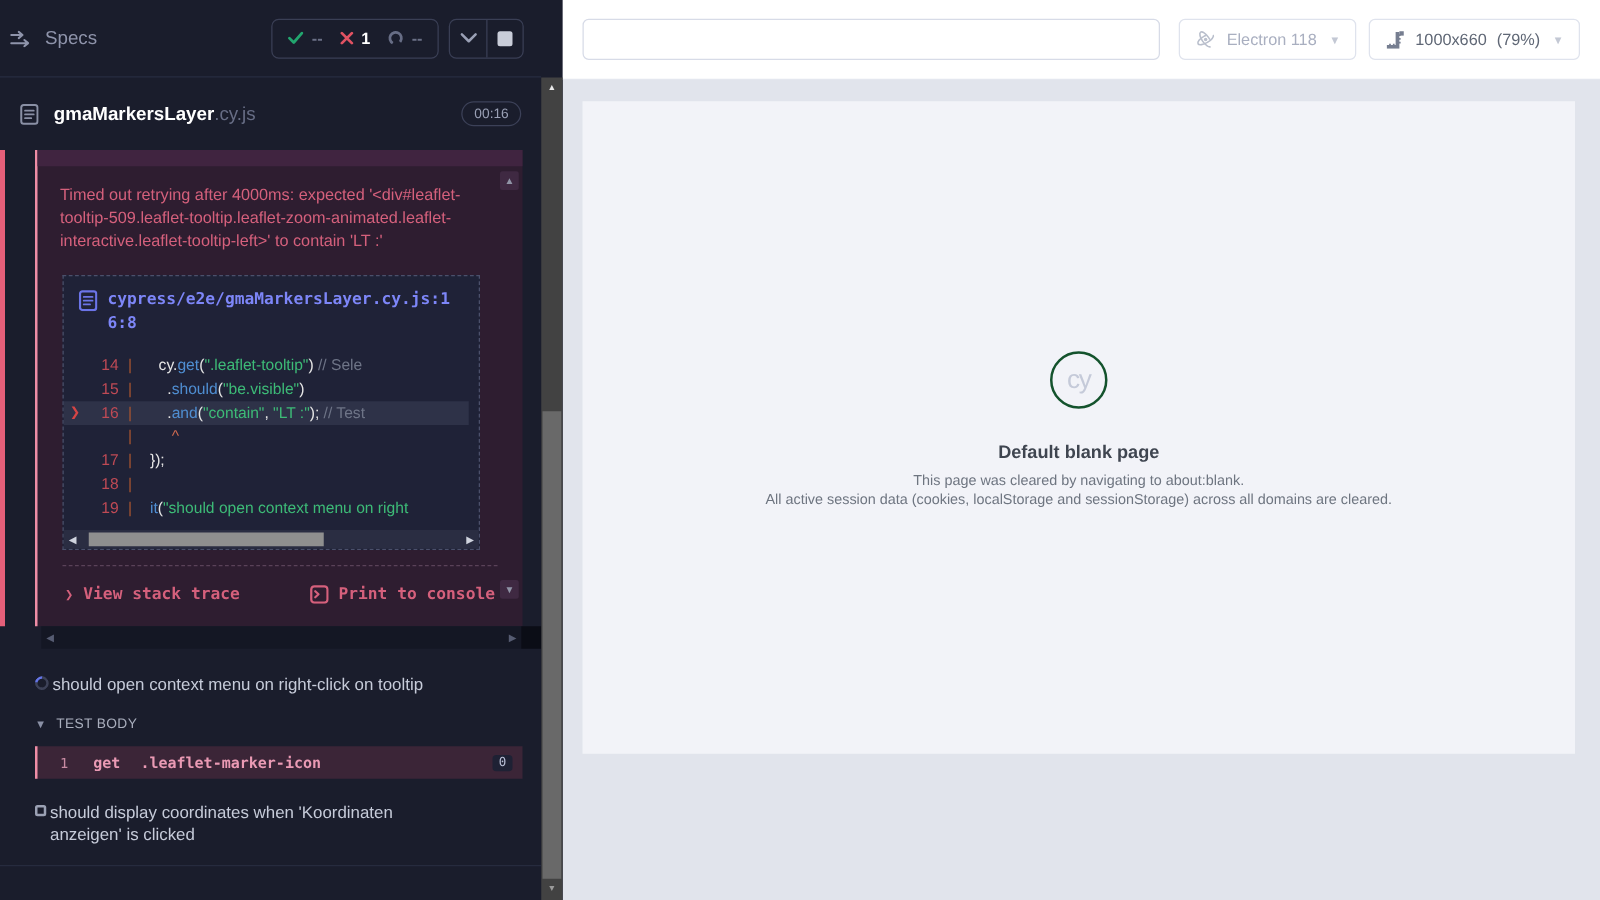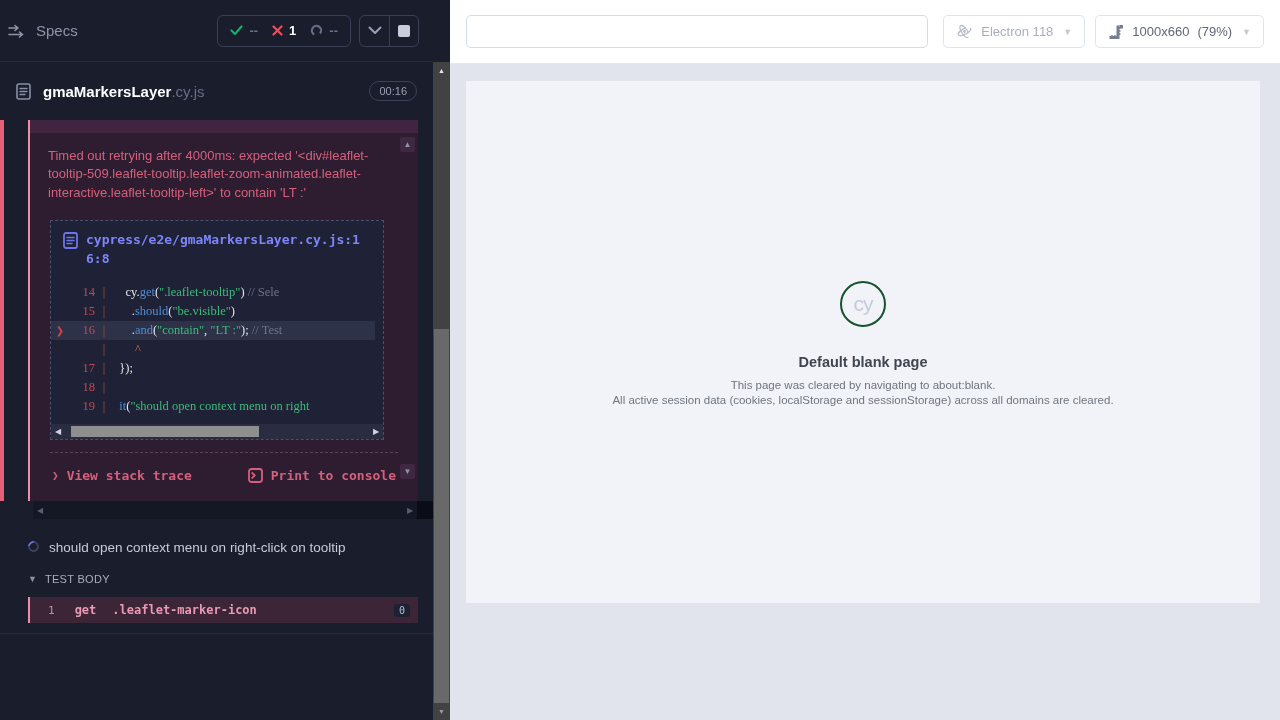--- a/index.html
+++ b/index.html
@@ -31,21 +31,21 @@
   .fail-bar { position:absolute; left:0; top:0; bottom:18px; width:4px; background:#e55f79; }
   .error-card { position:relative; margin:0 15px 0 28px; background:#2e1d30; border-left:2px solid #ee8da6; }
   .error-band { height:13px; background:#402440; }
   .error-msg { padding:14px 30px 10px 18px; color:#d5607c; font-size:13px; line-height:1.42; word-break:break-word; }
   .scroll-arrow { position:absolute; right:3px; width:15px; height:15px; display:flex; align-items:center; justify-content:center; background:#3f2942; color:#9094a6; font-size:8px; border-radius:2px; }
   .scroll-arrow.up { top:17px; }
   .scroll-arrow.down { bottom:22px; }
 
   .code-frame { margin:8px 34px 12px 20px; background:#1f2237; border:1px dashed #4b506b; }
   .cf-header { display:flex; align-items:flex-start; gap:8px; padding:10px 12px 8px 12px; font-family:"DejaVu Sans Mono", monospace; font-size:13px; font-weight:bold; color:#7d86f8; word-break:break-all; line-height:1.45; }
-  .cf-code { padding:6px 8px 4px 0; font-family:Liberation Serif, serif; font-size:12.5px; }
+  .cf-code { padding:6px 8px 4px 0; font-family:Liberation Sans, sans-serif; font-size:12.5px; }
   .crow { display:flex; height:19px; line-height:19px; white-space:pre; overflow:hidden; }
   .crow.hl { background:#2e3248; }
   .cmark { width:18px; text-align:center; color:#d64545; font-size:10px; flex:0 0 18px; }
   .cnum { width:26px; text-align:right; color:#bf4a55; flex:0 0 26px; }
   .cpipe { width:18px; text-align:center; color:#a8542f; flex:0 0 18px; }
   .ccode { color:#c5cad8; flex:1; overflow:hidden; }
   .tk-pl { color:#e5e5e5; }
   .tk-fn { color:#4f8ed2; }
   .tk-str { color:#3dbb77; }
   .tk-com { color:#6e7487; }
@@ -60,21 +60,21 @@
   .err-action { display:flex; align-items:center; gap:8px; cursor:pointer; }
   .chev-r { font-size:11px; }
 
   .err-hscroll { margin:0 0 0 33px; height:18px; background:#141724; display:flex; align-items:center; position:relative; width:384px; }
   .err-hs-arrow { width:14px; color:#565c72; font-size:8px; text-align:center; }
   .err-hs-spacer { flex:1; }
   .err-corner { position:absolute; right:-17px; top:0; width:17px; height:18px; background:#0b0d16; }
 
   
   .test-list { padding-top:12px; }
-  .test-row { display:flex; align-items:flex-start; gap:10px; padding:8px 60px 8px 28px; color:#c6cbd9; font-size:13.5px; line-height:1.35; }
+  .test-row { display:flex; align-items:flex-start; gap:3px; padding:8px 60px 8px 28px; color:#c6cbd9; font-size:13.5px; line-height:1.35; }
   .spinner { margin-top:2px; width:11px; height:11px; border-radius:50%; border:2px solid #3d4258; border-top-color:#6575e6; transform:rotate(-40deg); flex:0 0 11px; }
   .sq-icon { margin-top:3px; width:9px; height:9px; border:2px solid #9ba1b4; border-radius:2px; flex:0 0 9px; }
   .tb-row { display:flex; align-items:center; gap:8px; padding:8px 16px 8px 28px; }
   .tb-chev { color:#8a90a5; font-size:9px; }
   .tb-label { color:#a9aebd; font-size:11px; letter-spacing:.3px; }
   .cmd-row { margin:4px 15px 10px 28px; background:#3b2537; border-left:2px solid #ee8da6; height:26px; display:flex; align-items:center; font-family:"DejaVu Sans Mono", monospace; }
   .cmd-num { color:#c98ba3; font-size:11px; margin-left:18px; }
   .cmd-name { color:#ea9ab4; font-size:12px; font-weight:bold; margin-left:20px; }
   .cmd-msg { color:#ea9ab4; font-size:12px; font-weight:bold; margin-left:16px; }
   .cmd-count { margin-left:auto; margin-right:8px; background:#1e2134; border-radius:3px; padding:1px 5px; color:#b9bfd6; font-size:10px; }
@@ -229,20 +229,24 @@
       <div class="tb-row">
         <span class="tb-chev">▼</span>
         <span class="tb-label">TEST BODY</span>
       </div>
       <div class="cmd-row">
         <span class="cmd-num">1</span>
         <span class="cmd-name">get</span>
         <span class="cmd-msg">.leaflet-marker-icon</span>
         <span class="cmd-count">0</span>
       </div>
+      <div class="test-row">
+        <span class="sq-icon"></span>
+        <span>should display coordinates when 'Koordinaten anzeigen' is clicked</span>
+      </div>
       <div class="list-divider"></div>
     </div>
   </div>
 
   <div class="sb-scrollbar">
     <span class="sb-sb-btn">▲</span>
     <span class="sb-sb-track">
         <span class="sb-sb-thumb"></span>
       </span>
     <span class="sb-sb-btn bottom">▼</span>

